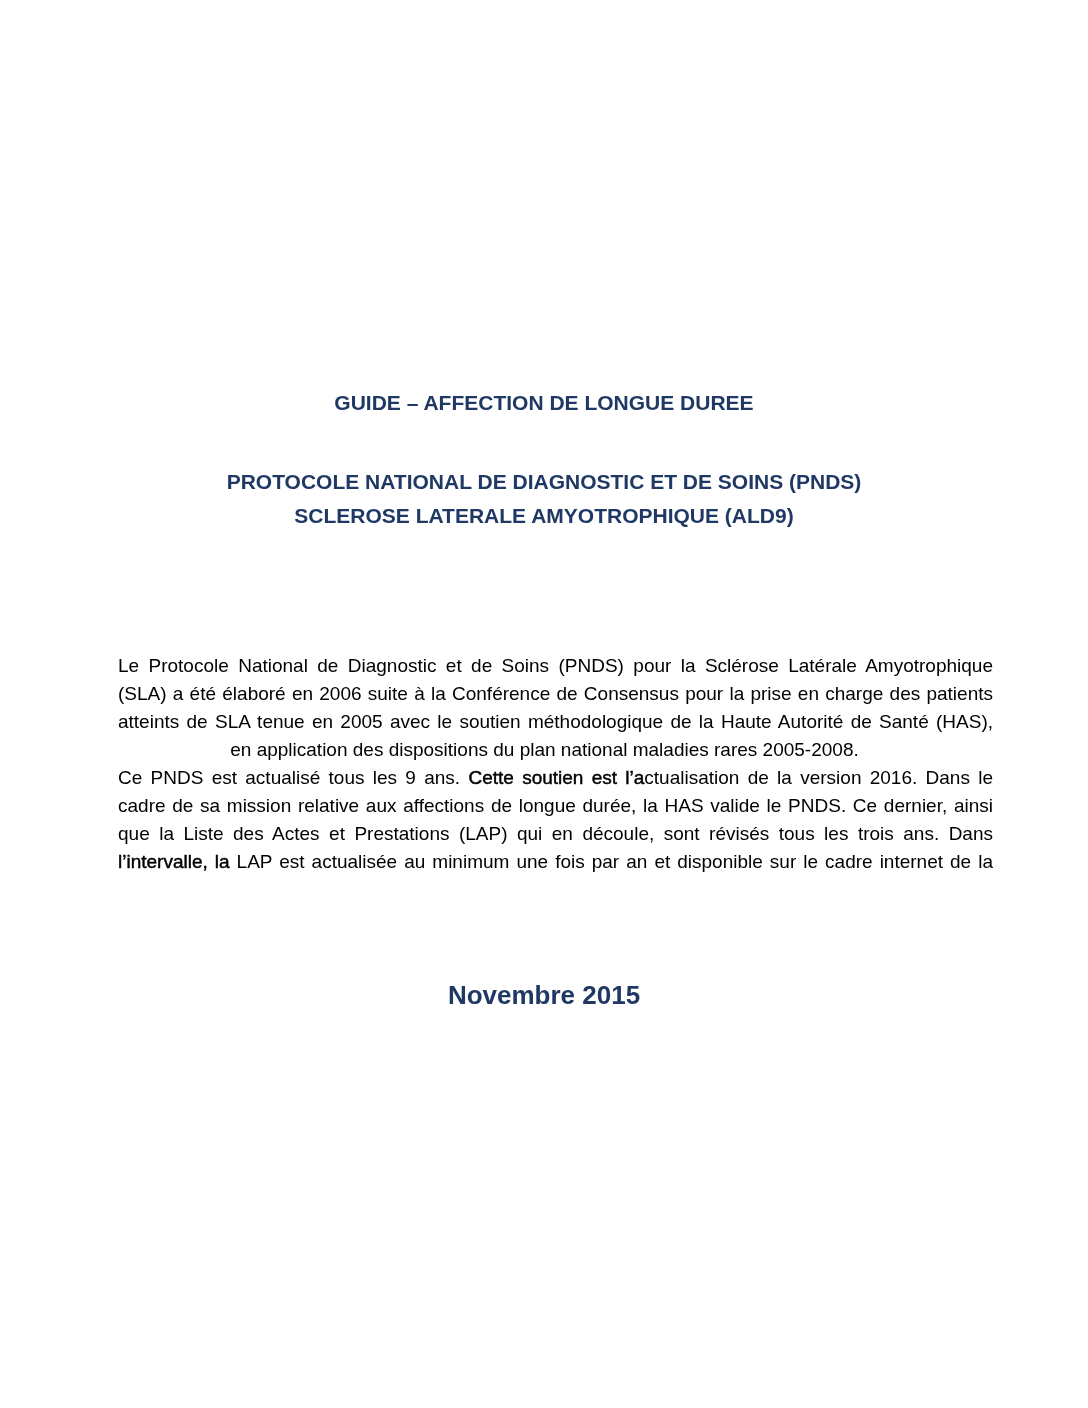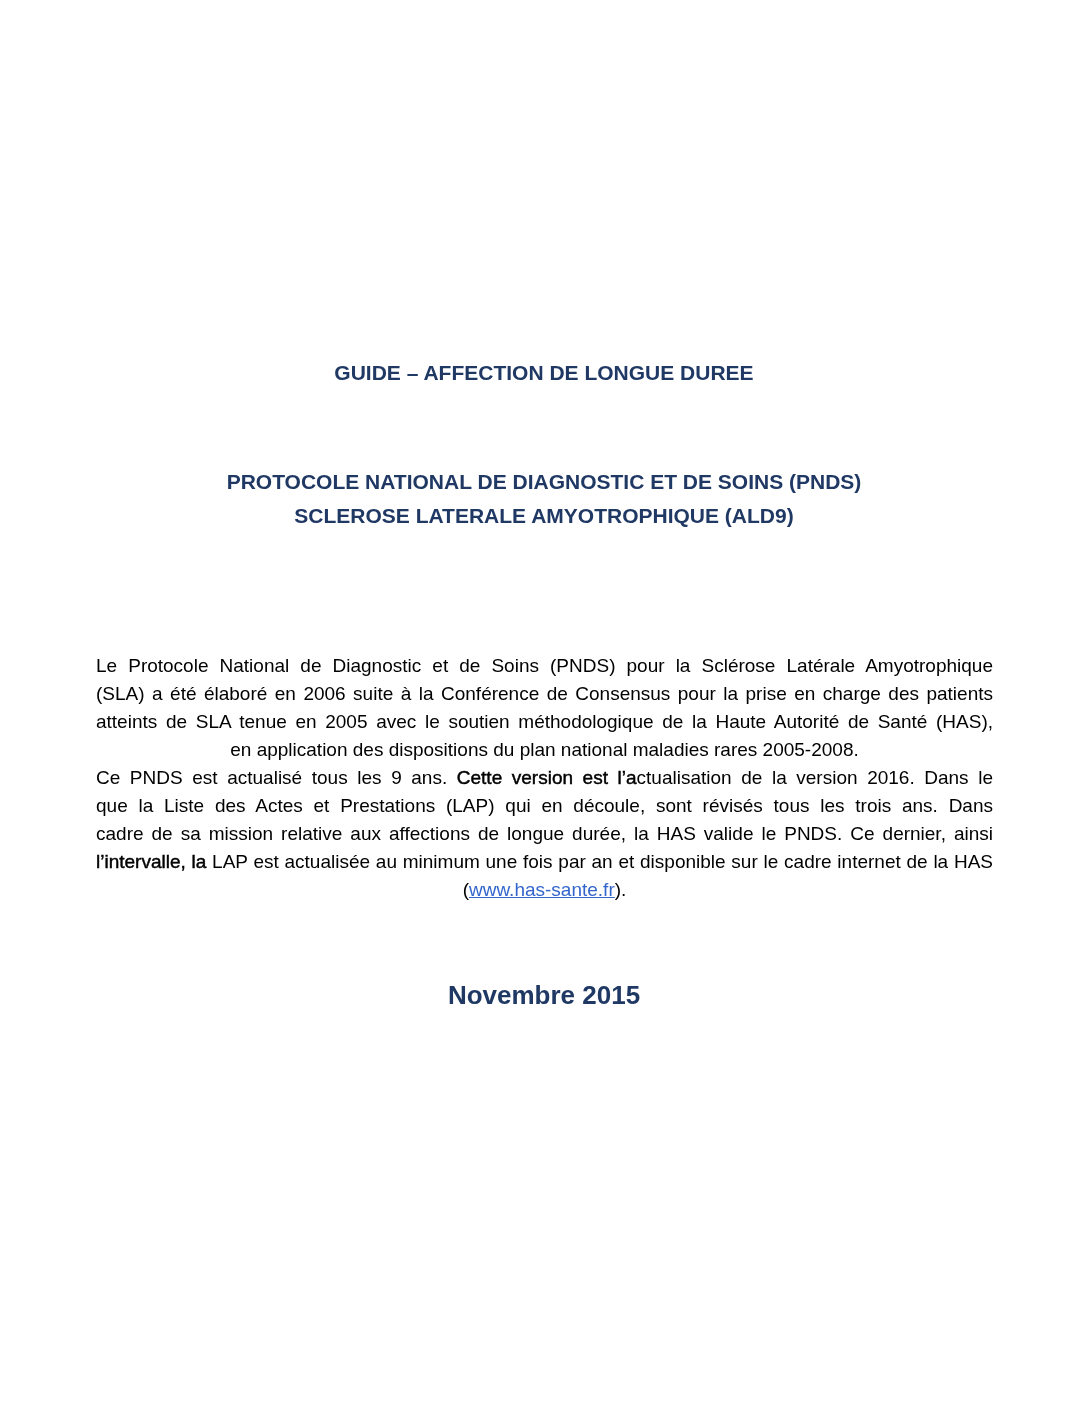--- a/index.html
+++ b/index.html
@@ -10,21 +10,21 @@
   .page {
     position: relative;
     width: 1088px;
     height: 1408px;
     background: #ffffff;
     font-family: "Liberation Sans", "DejaVu Sans", sans-serif;
     overflow: hidden;
   }
   .kicker {
     position: absolute;
-    top: 358px;
+    top: 388px;
     left: 0;
     width: 100%;
     text-align: center;
     font-size: 21px;
     font-weight: bold;
     line-height: 30px;
     color: var(--heading, #1F3864);
   }
   .doc-title {
     position: absolute;
@@ -46,20 +46,21 @@
     line-height: 28px;
     color: var(--body, #000000);
   }
   .line {
     height: 28px;
     overflow: hidden;
   }
   .line.just {
     text-align: justify;
     text-align-last: justify;
+    margin-left: 22px;
   }
   .line.left {
     text-align: center;
   }
   .run-thick {
     -webkit-text-stroke: 0.45px currentColor;
   }
   .run-link {
     color: var(--link, #3366CC);
     text-decoration: underline;
@@ -86,21 +87,20 @@
   <div class="doc-title">
     <div>PROTOCOLE NATIONAL DE DIAGNOSTIC ET DE SOINS (PNDS)</div>
     <div>SCLEROSE LATERALE AMYOTROPHIQUE (ALD9)</div>
   </div>
 
   <div class="body-block">
       <div class="line just"><span class="run-normal">Le Protocole National de Diagnostic et de Soins (PNDS) pour la Sclérose Latérale Amyotrophique</span></div>
       <div class="line just"><span class="run-normal">(SLA) a été élaboré en 2006 suite à la Conférence de Consensus pour la prise en charge des patients</span></div>
       <div class="line just"><span class="run-normal">atteints de SLA tenue en 2005 avec le soutien méthodologique de la Haute Autorité de Santé (HAS),</span></div>
       <div class="line left"><span class="run-normal">en application des dispositions du plan national maladies rares 2005-2008.</span></div>
-      <div class="line just"><span class="run-normal">Ce PNDS est actualisé tous les 9 ans. </span><span class="run-thick">Cette version est l’a</span><span class="run-normal">ctualisation de la version 2016. Dans le</span></div>
+      <div class="line just"><span class="run-normal">Ce PNDS est actualisé tous les 9 ans. </span><span class="run-thick">Cette soutien est l’a</span><span class="run-normal">ctualisation de la version 2016. Dans le</span></div>
+      <div class="line just"><span class="run-normal">cadre de sa mission relative aux affections de longue durée, la HAS valide le PNDS. Ce dernier, ainsi</span></div>
       <div class="line just"><span class="run-normal">que la Liste des Actes et Prestations (LAP) qui en découle, sont révisés tous les trois ans. Dans</span></div>
-      <div class="line just"><span class="run-normal">cadre de sa mission relative aux affections de longue durée, la HAS valide le PNDS. Ce dernier, ainsi</span></div>
       <div class="line just"><span class="run-thick">l’intervalle, la</span><span class="run-normal"> LAP est actualisée au minimum une fois par an et disponible sur le cadre internet de la HAS</span></div>
-      <div class="line left"><span class="run-normal">(</span><span class="run-link">www.has-sante.fr</span><span class="run-normal">).</span></div>
     </div>
 
   <div class="doc-date">Novembre 2015</div>
 </div>
 
 </body></html>

